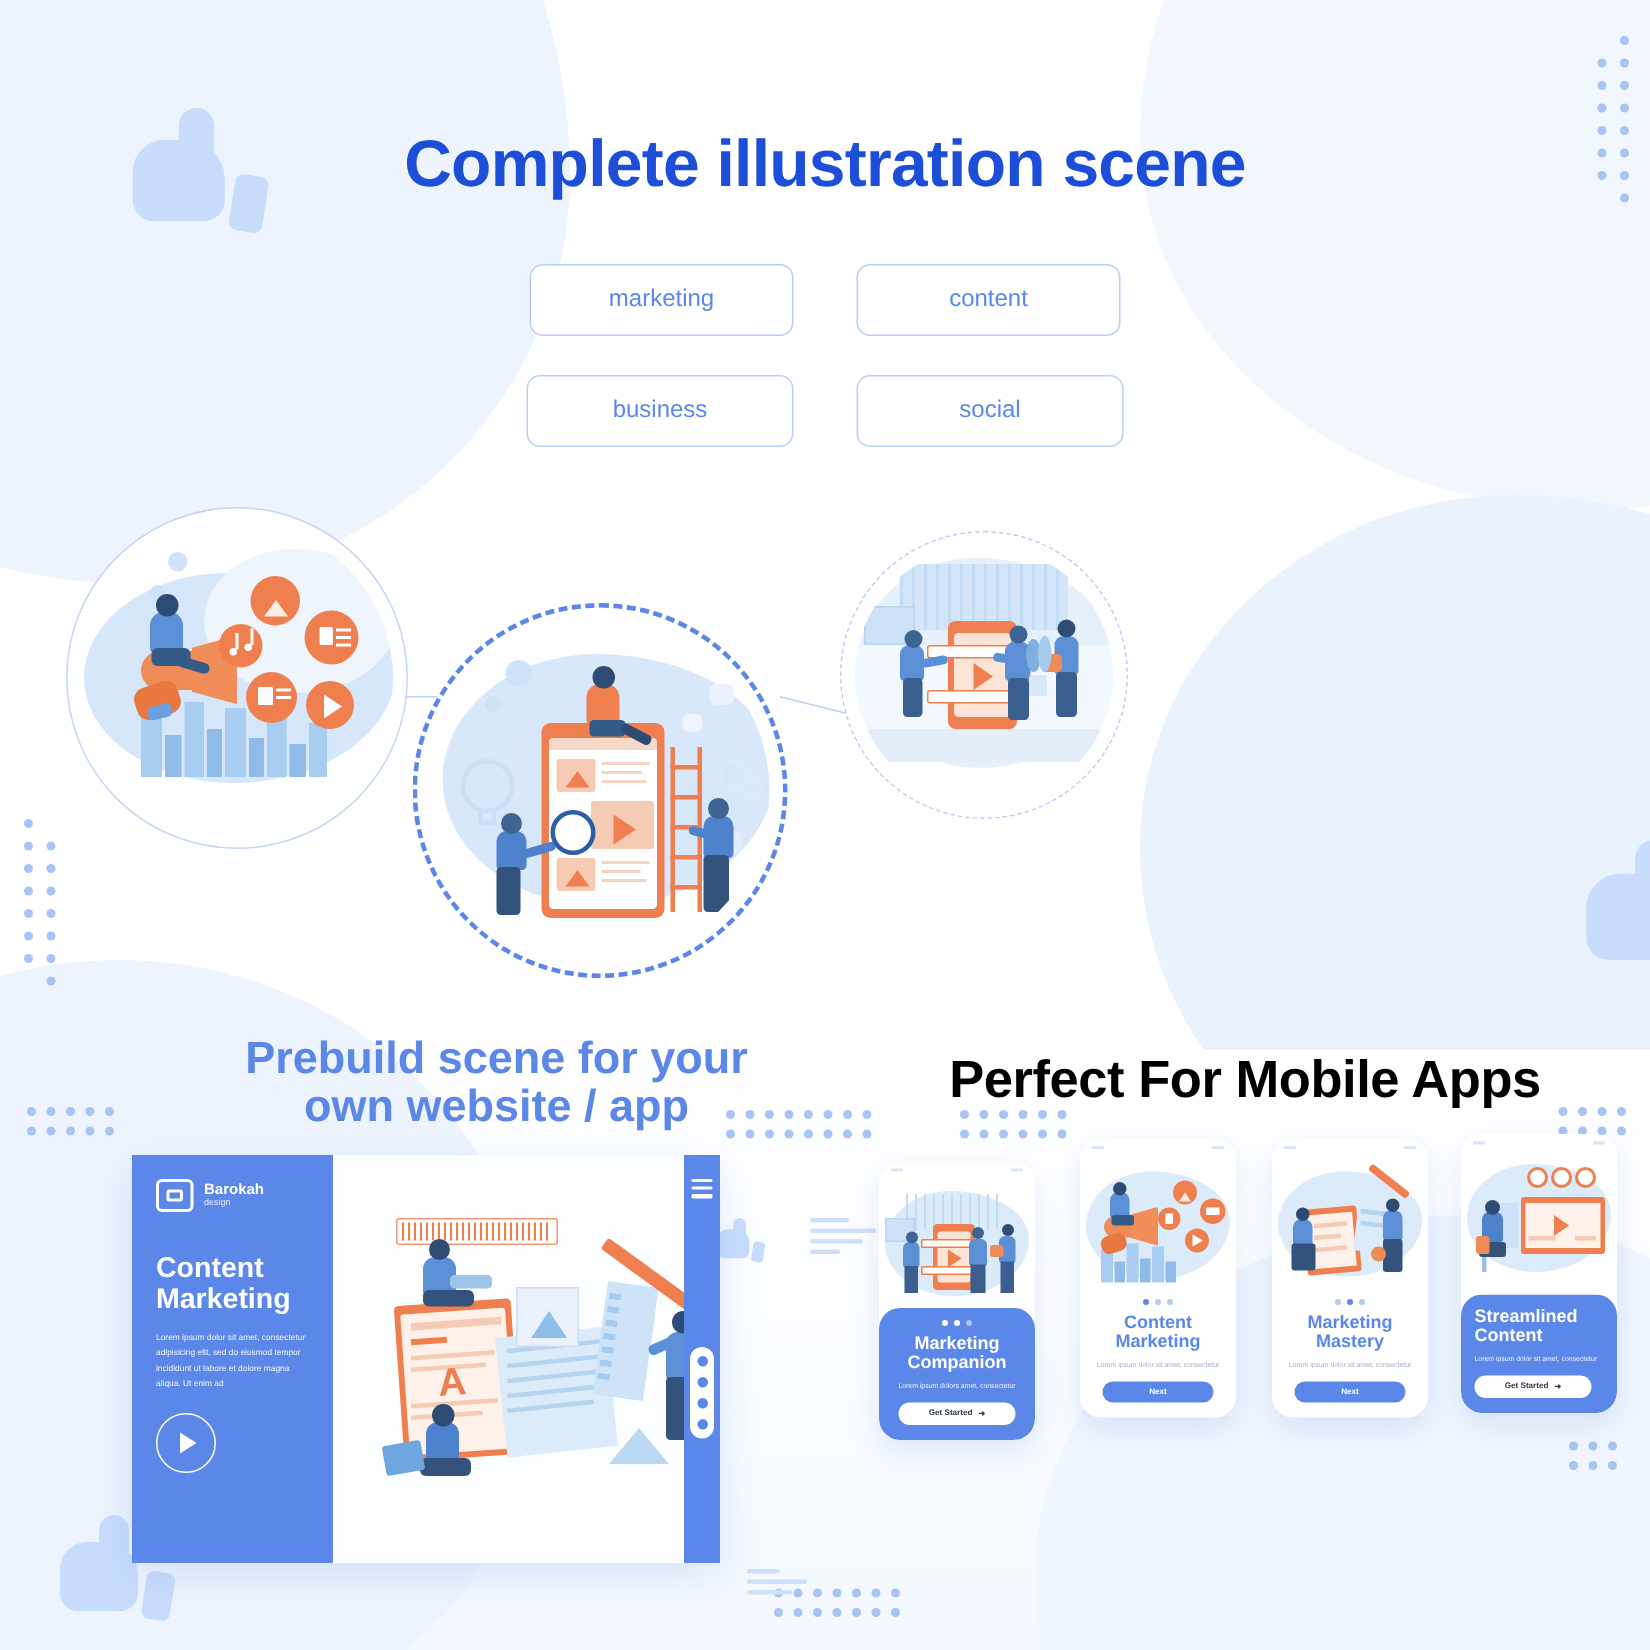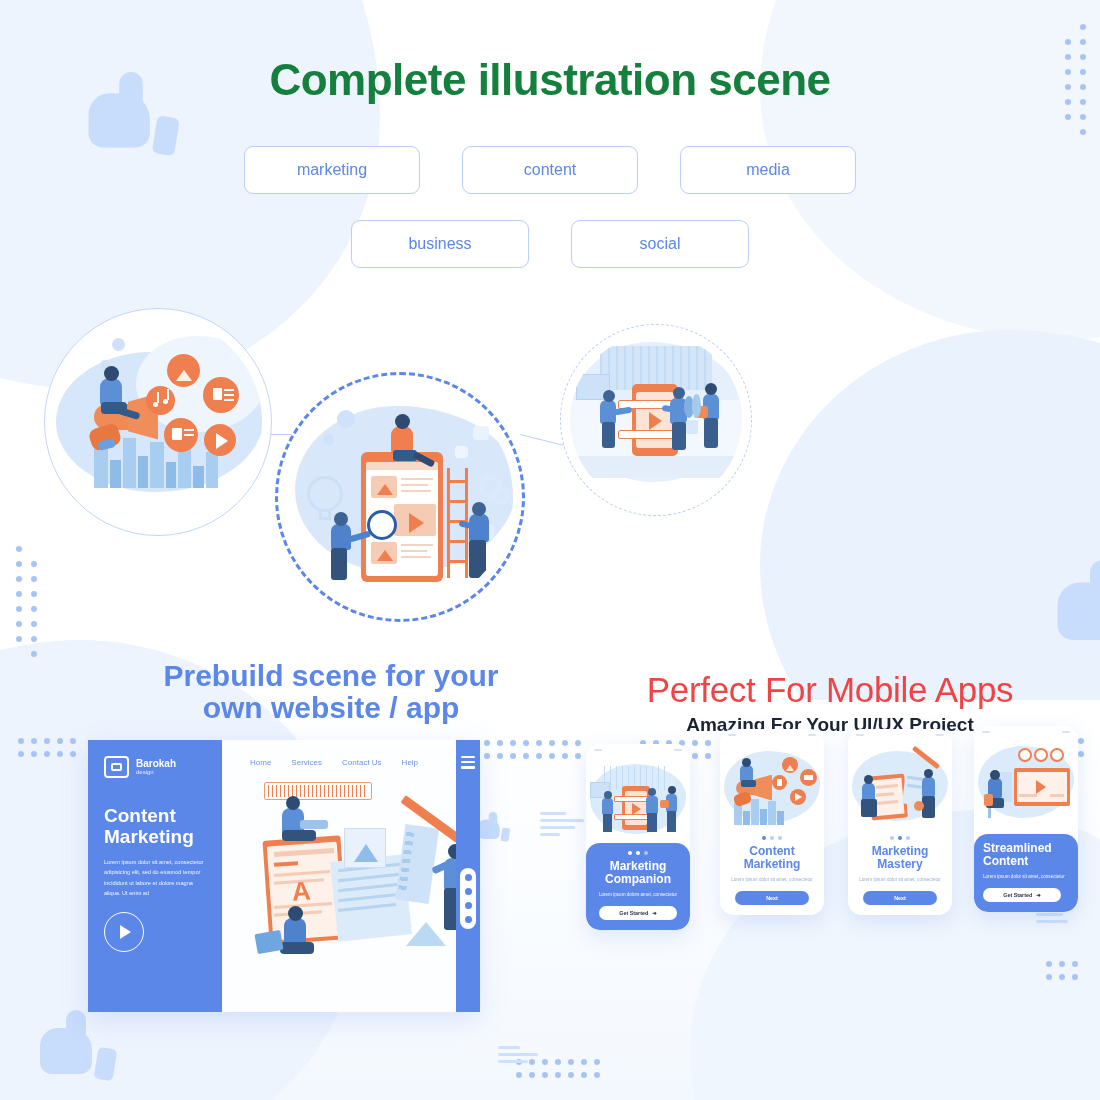--- a/index.html
+++ b/index.html
@@ -75,23 +75,23 @@
   .mini-doc { position:absolute; display:flex; flex-direction:column; gap:4px; }
   .mini-doc span { height:3px; background:#cfe0fb; border-radius:2px; display:block; }
   .mini-doc.md1 { left:540px; top:812px; width:44px; }
   .mini-doc.md2 { right:26px; top:906px; width:38px; }
   .mini-doc.md3 { left:498px; top:1046px; width:40px; }
 
   
   .page { position:relative; z-index:2; width:1100px; height:1100px; }
 
   .hero-title {
-    text-align:center; color:#15803d; font-weight:bold;
+    text-align:center; color:#1d4ed8; font-weight:bold;
     font-size:44px; line-height:1.08; letter-spacing:-0.5px;
-    padding-top:56px;
+    padding-top:86px;
   }
   .hero-title .l2 { display:block; }
 
   .tags { margin-top:42px; }
   .tag-row { display:flex; justify-content:center; gap:42px; }
   .tag-row.r2 { margin-top:26px; }
   .tag {
     border:1px solid #b9cff6; border-radius:9px; background:#ffffff;
     color:#5b87e8; font-size:16px; text-align:center;
     padding:14px 10px; min-width:176px;
@@ -129,21 +129,21 @@
 
   .sec-title-left {
     position:absolute; left:106px; top:8px; width:450px;
     text-align:center; color:#5b87e8; font-weight:bold;
     font-size:30px; line-height:1.08;
   }
   .sec-title-right {
     position:absolute; left:560px; top:18px; width:540px; text-align:center;
   }
   .sec-title-right .big {
-    color:#ef4444; font-weight:normal; font-size:35px; letter-spacing:-0.3px;
+    color:#000000; font-weight:bold; font-size:35px; letter-spacing:-0.3px;
   }
   .sec-title-right .sub {
     color:#1c2433; font-weight:bold; font-size:19px; margin-top:4px;
   }
 
   
   .web-mock {
     position:absolute; left:88px; top:88px; width:392px; height:272px;
     background:#ffffff; box-shadow:0 8px 26px rgba(91,135,232,.18);
     display:flex; overflow:hidden;
@@ -407,21 +407,20 @@
 <div class="page">
 
   <h1 class="hero-title">
     <span>Complete illustration scene</span>
   </h1>
 
   <div class="tags">
     <div class="tag-row r1">
       <div class="tag">marketing</div>
       <div class="tag">content</div>
-      <div class="tag">media</div>
     </div>
     <div class="tag-row r2">
       <div class="tag w-lg">business</div>
       <div class="tag w-lg">social</div>
     </div>
   </div>
 
   <div class="scenes">
     <div class="connector cl"></div>
     <div class="connector cr"></div>
@@ -569,21 +568,20 @@
 
   <div class="bottom">
 
     <h2 class="sec-title-left">
       <span>Prebuild scene for your</span><br>
       <span>own website / app</span>
     </h2>
 
     <div class="sec-title-right">
       <div class="big">Perfect For Mobile Apps</div>
-      <div class="sub">Amazing For Your UI/UX Project</div>
     </div>
 
     <div class="web-mock">
       <div class="wm-side">
         <div class="wm-logo">
           <div class="wm-logo-mark">
               <i></i>
             </div>
           <div class="wm-logo-txt">
             <b>Barokah</b>
@@ -595,26 +593,20 @@
           <span>Marketing</span>
         </div>
         <div class="wm-body">Lorem ipsum dolor sit amet, consectetur adipisicing elit, sed do eiusmod tempor incididunt ut labore et dolore magna aliqua. Ut enim ad</div>
         <div class="wm-play">
             <i></i>
           </div>
         <div class="wm-stem"></div>
       </div>
 
       <div class="wm-main">
-        <div class="wm-nav">
-          <span>Home</span>
-          <span>Services</span>
-          <span>Contact Us</span>
-          <span>Help</span>
-        </div>
 
         <div style="position:absolute;left:16px;top:40px;width:300px;height:215px;">
 
           <div class="rect" style="left:26px;top:2px;width:108px;height:18px;border:1px solid #ef9a6d;border-radius:2px;background:#fff;"></div>
           <div class="rect" style="left:30px;top:5px;width:100px;height:12px;background:repeating-linear-gradient(90deg,#ef7f4e 0 1.5px,transparent 1.5px 4px);"></div>
 
           <div class="rect" style="left:28px;top:58px;width:78px;height:104px;background:#ef7f4e;border-radius:3px;transform:rotate(-4deg);"></div>
           <div class="rect" style="left:32px;top:64px;width:70px;height:94px;background:#fdf1ea;border-radius:2px;transform:rotate(-4deg);"></div>
           <div class="rect" style="left:36px;top:70px;width:60px;height:5px;background:#f4cbb5;transform:rotate(-4deg);"></div>
           <div class="rect" style="left:36px;top:82px;width:24px;height:4px;background:#ef7f4e;transform:rotate(-4deg);"></div>

